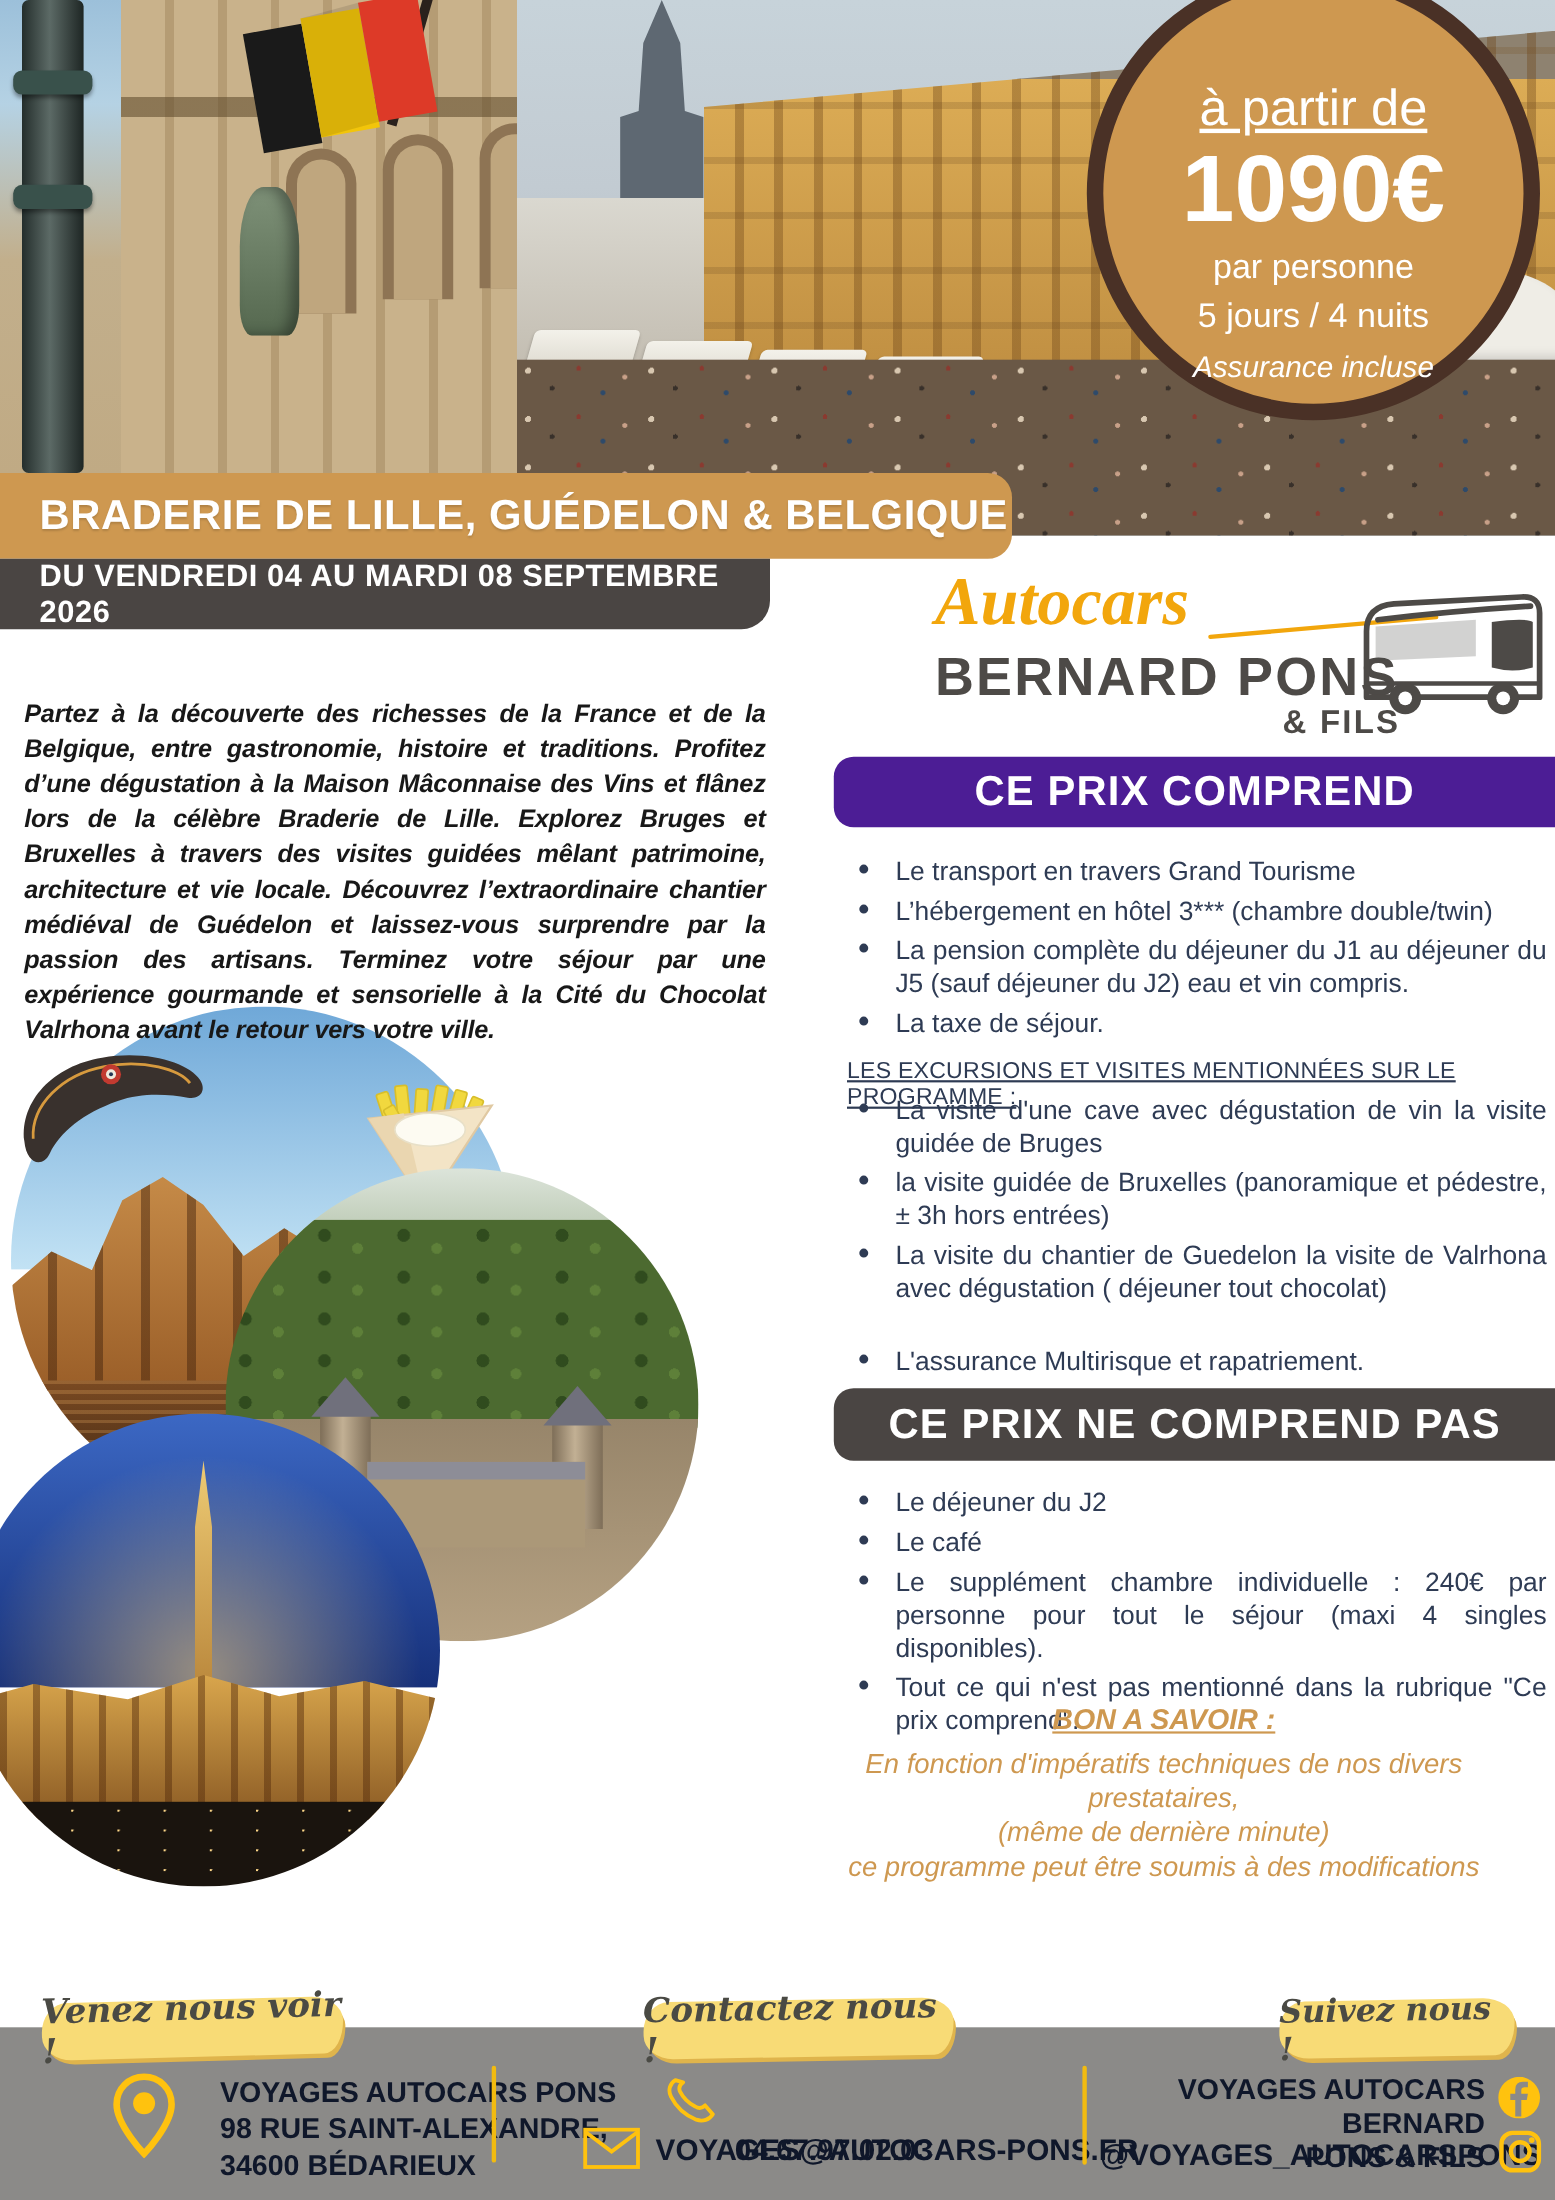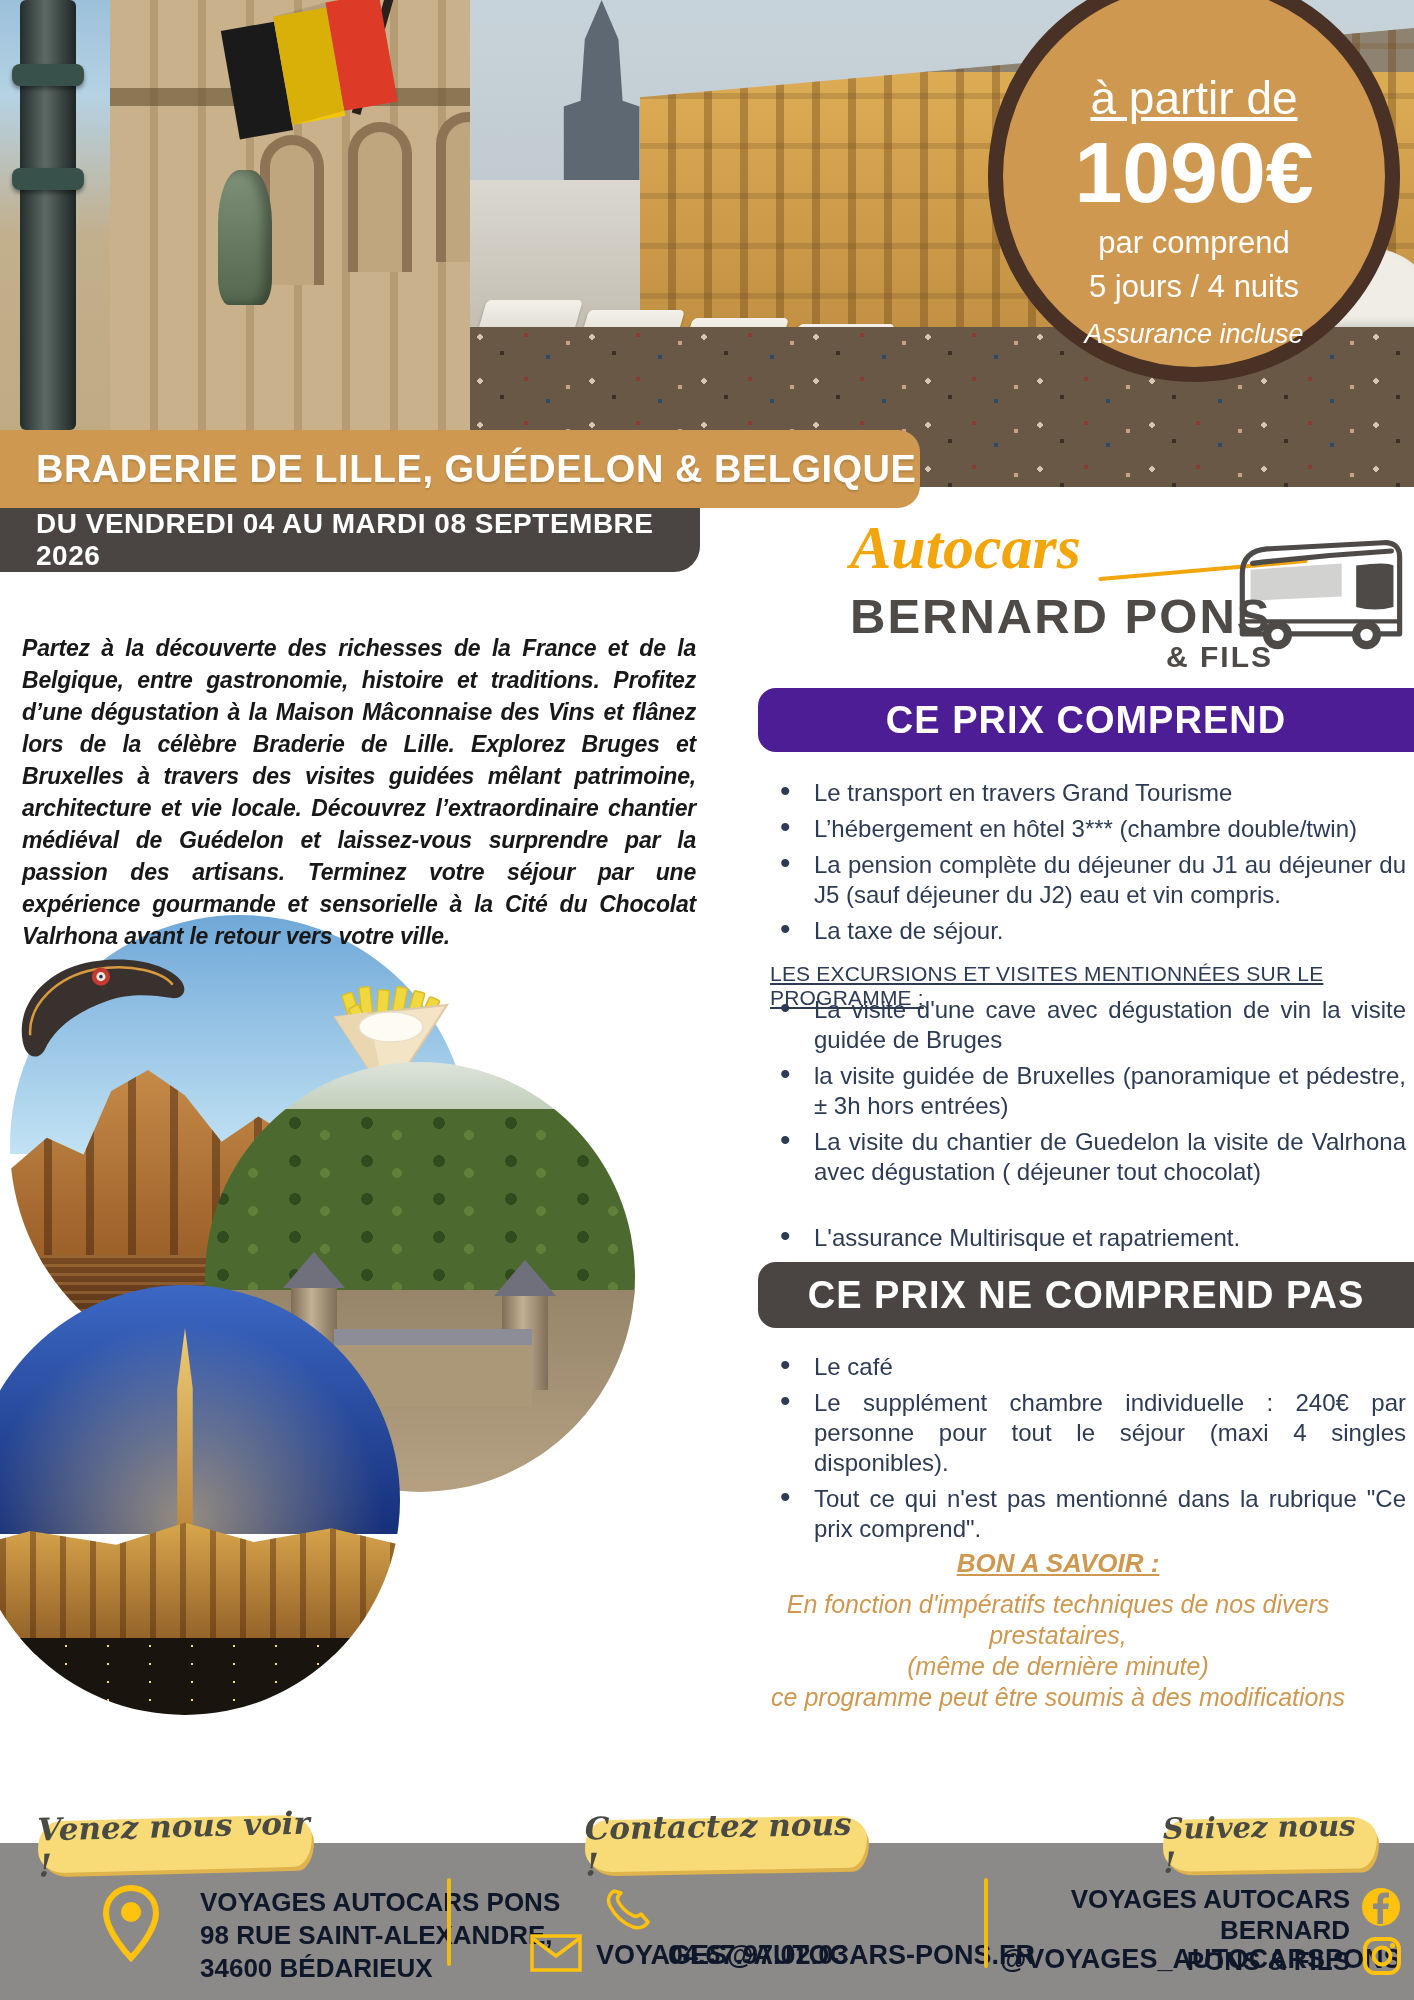--- a/index.html
+++ b/index.html
@@ -222,21 +222,21 @@
     <div class="tent t3"></div>
     <div class="tent t4"></div>
     <div class="tent t5"></div>
     <div class="pr-umbrella"></div>
     <div class="pr-crowd"></div>
   </div>
 
   <div class="badge">
     <div class="badge-prefix">à partir de</div>
     <div class="badge-price">1090€</div>
-    <div class="badge-unit">par comprend</div>
+    <div class="badge-unit">par personne</div>
     <div class="badge-duration">5 jours / 4 nuits</div>
     <div class="badge-note">Assurance incluse</div>
   </div>
 
   <div class="title-banner">
     <span>BRADERIE DE LILLE, GUÉDELON &amp; BELGIQUE</span>
   </div>
   <div class="date-banner">
     <span>DU VENDREDI 04 AU MARDI 08 SEPTEMBRE 2026</span>
   </div>
@@ -278,20 +278,21 @@
     <li>La visite d'une cave avec dégustation de vin la visite guidée de Bruges</li>
     <li>la visite guidée de Bruxelles (panoramique et pédestre, ± 3h hors entrées)</li>
     <li>La visite du chantier de Guedelon la visite de Valrhona avec dégustation ( déjeuner tout chocolat)</li>
     <li class="spaced">L'assurance Multirisque et rapatriement.</li>
   </ul>
 
   <div class="sec-banner sec-notincluded">
     <span>CE PRIX NE COMPREND PAS</span>
   </div>
   <ul class="blist list-notincluded">
+    <li>Le déjeuner du J2</li>
     <li>Le café</li>
     <li>Le supplément chambre individuelle : 240€ par personne pour tout le séjour (maxi 4 singles disponibles).</li>
     <li>Tout ce qui n'est pas mentionné dans la rubrique "Ce prix comprend".</li>
   </ul>
 
   <div class="notice">
     <div class="notice-head">BON A SAVOIR :</div>
     <div class="notice-line">En fonction d'impératifs techniques de nos divers prestataires,</div>
     <div class="notice-line">(même de dernière minute)</div>
     <div class="notice-line">ce programme peut être soumis à des modifications</div>

